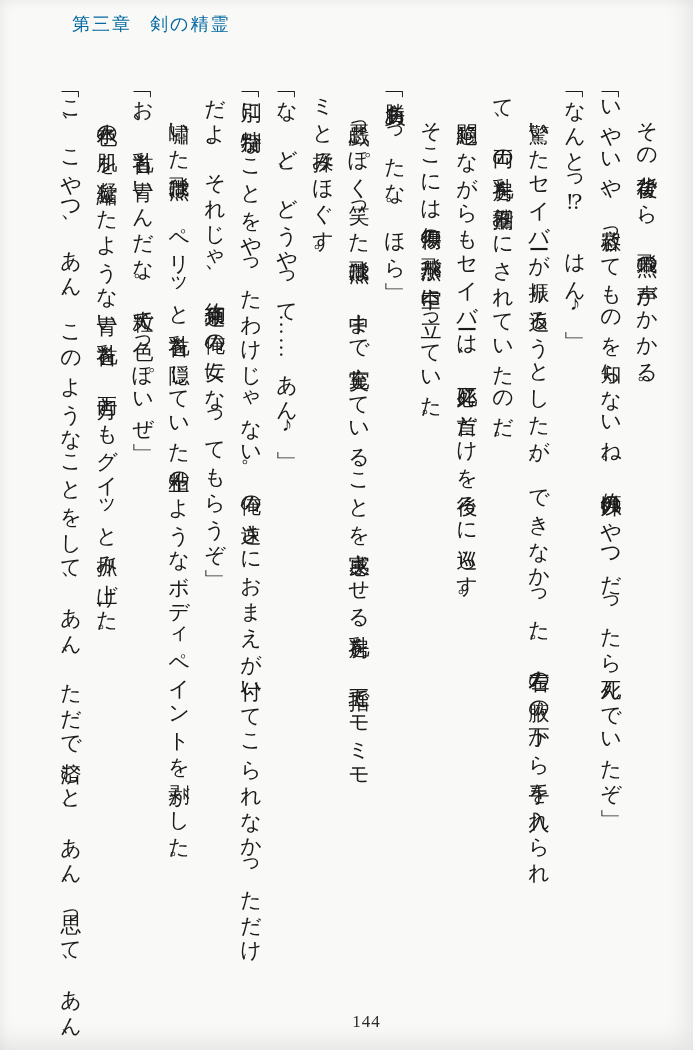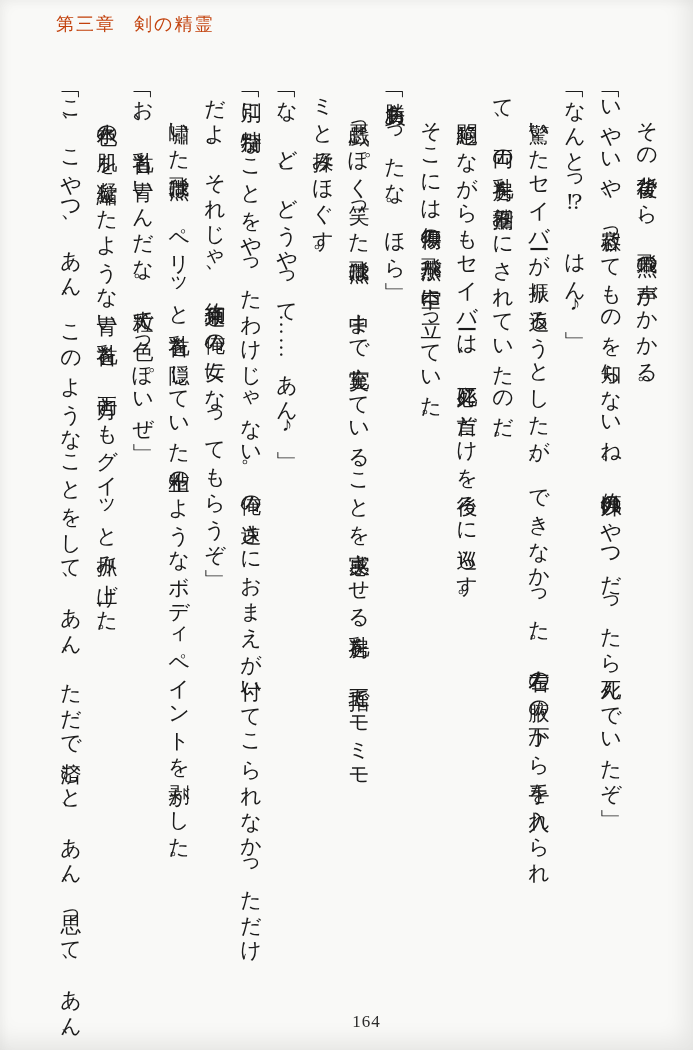--- a/index.html
+++ b/index.html
@@ -16,24 +16,24 @@
     height: 1050px;
     background: #f9f9f7;
     box-shadow: inset -7px -9px 22px rgba(0,0,0,0.08),
                 inset 3px 3px 10px rgba(0,0,0,0.03);
     font-family: "Liberation Serif", "DejaVu Serif", serif;
     color: #1c1c1c;
   }
   .chapter-header {
     position: absolute;
     top: 12px;
-    left: 56px;
+    left: 72px;
     font-size: 18px;
     letter-spacing: 2px;
-    color: #c2410c;
+    color: #0369a1;
     white-space: nowrap;
   }
   .chapter-header .gap {
     display: inline-block;
     width: 18px;
   }
   .body-text {
     position: absolute;
     top: 84px;
     right: 28px;
@@ -86,15 +86,15 @@
     <p class="vline">ミと揉みほぐす。</p>
     <p class="vline">「な、ど、どうやって……あん♪」</p>
     <p class="vline">「別に特別なことをやったわけじゃない。俺の速さにおまえが付いてこられなかっただけ</p>
     <p class="vline">だよ。それじゃ、約束通り俺の女になってもらうぞ」</p>
     <p class="vline ind">嘯いた飛燕は、ペリッと乳首を隠していた粘土のようなボディペイントを剥がした。</p>
     <p class="vline">「お、乳首も青いんだな。大粒で色っぽいぜ」</p>
     <p class="vline ind">水色の肌を凝縮したような青い乳首を、両方ともグイッと抓み上げた。</p>
     <p class="vline">「こ、こやつ、あん、このようなことをして、あん、ただで済むと、あん、思って、あん、</p>
   </div>
 
-  <div class="page-number">164</div>
+  <div class="page-number">144</div>
 
 </div>
 
 </body></html>

